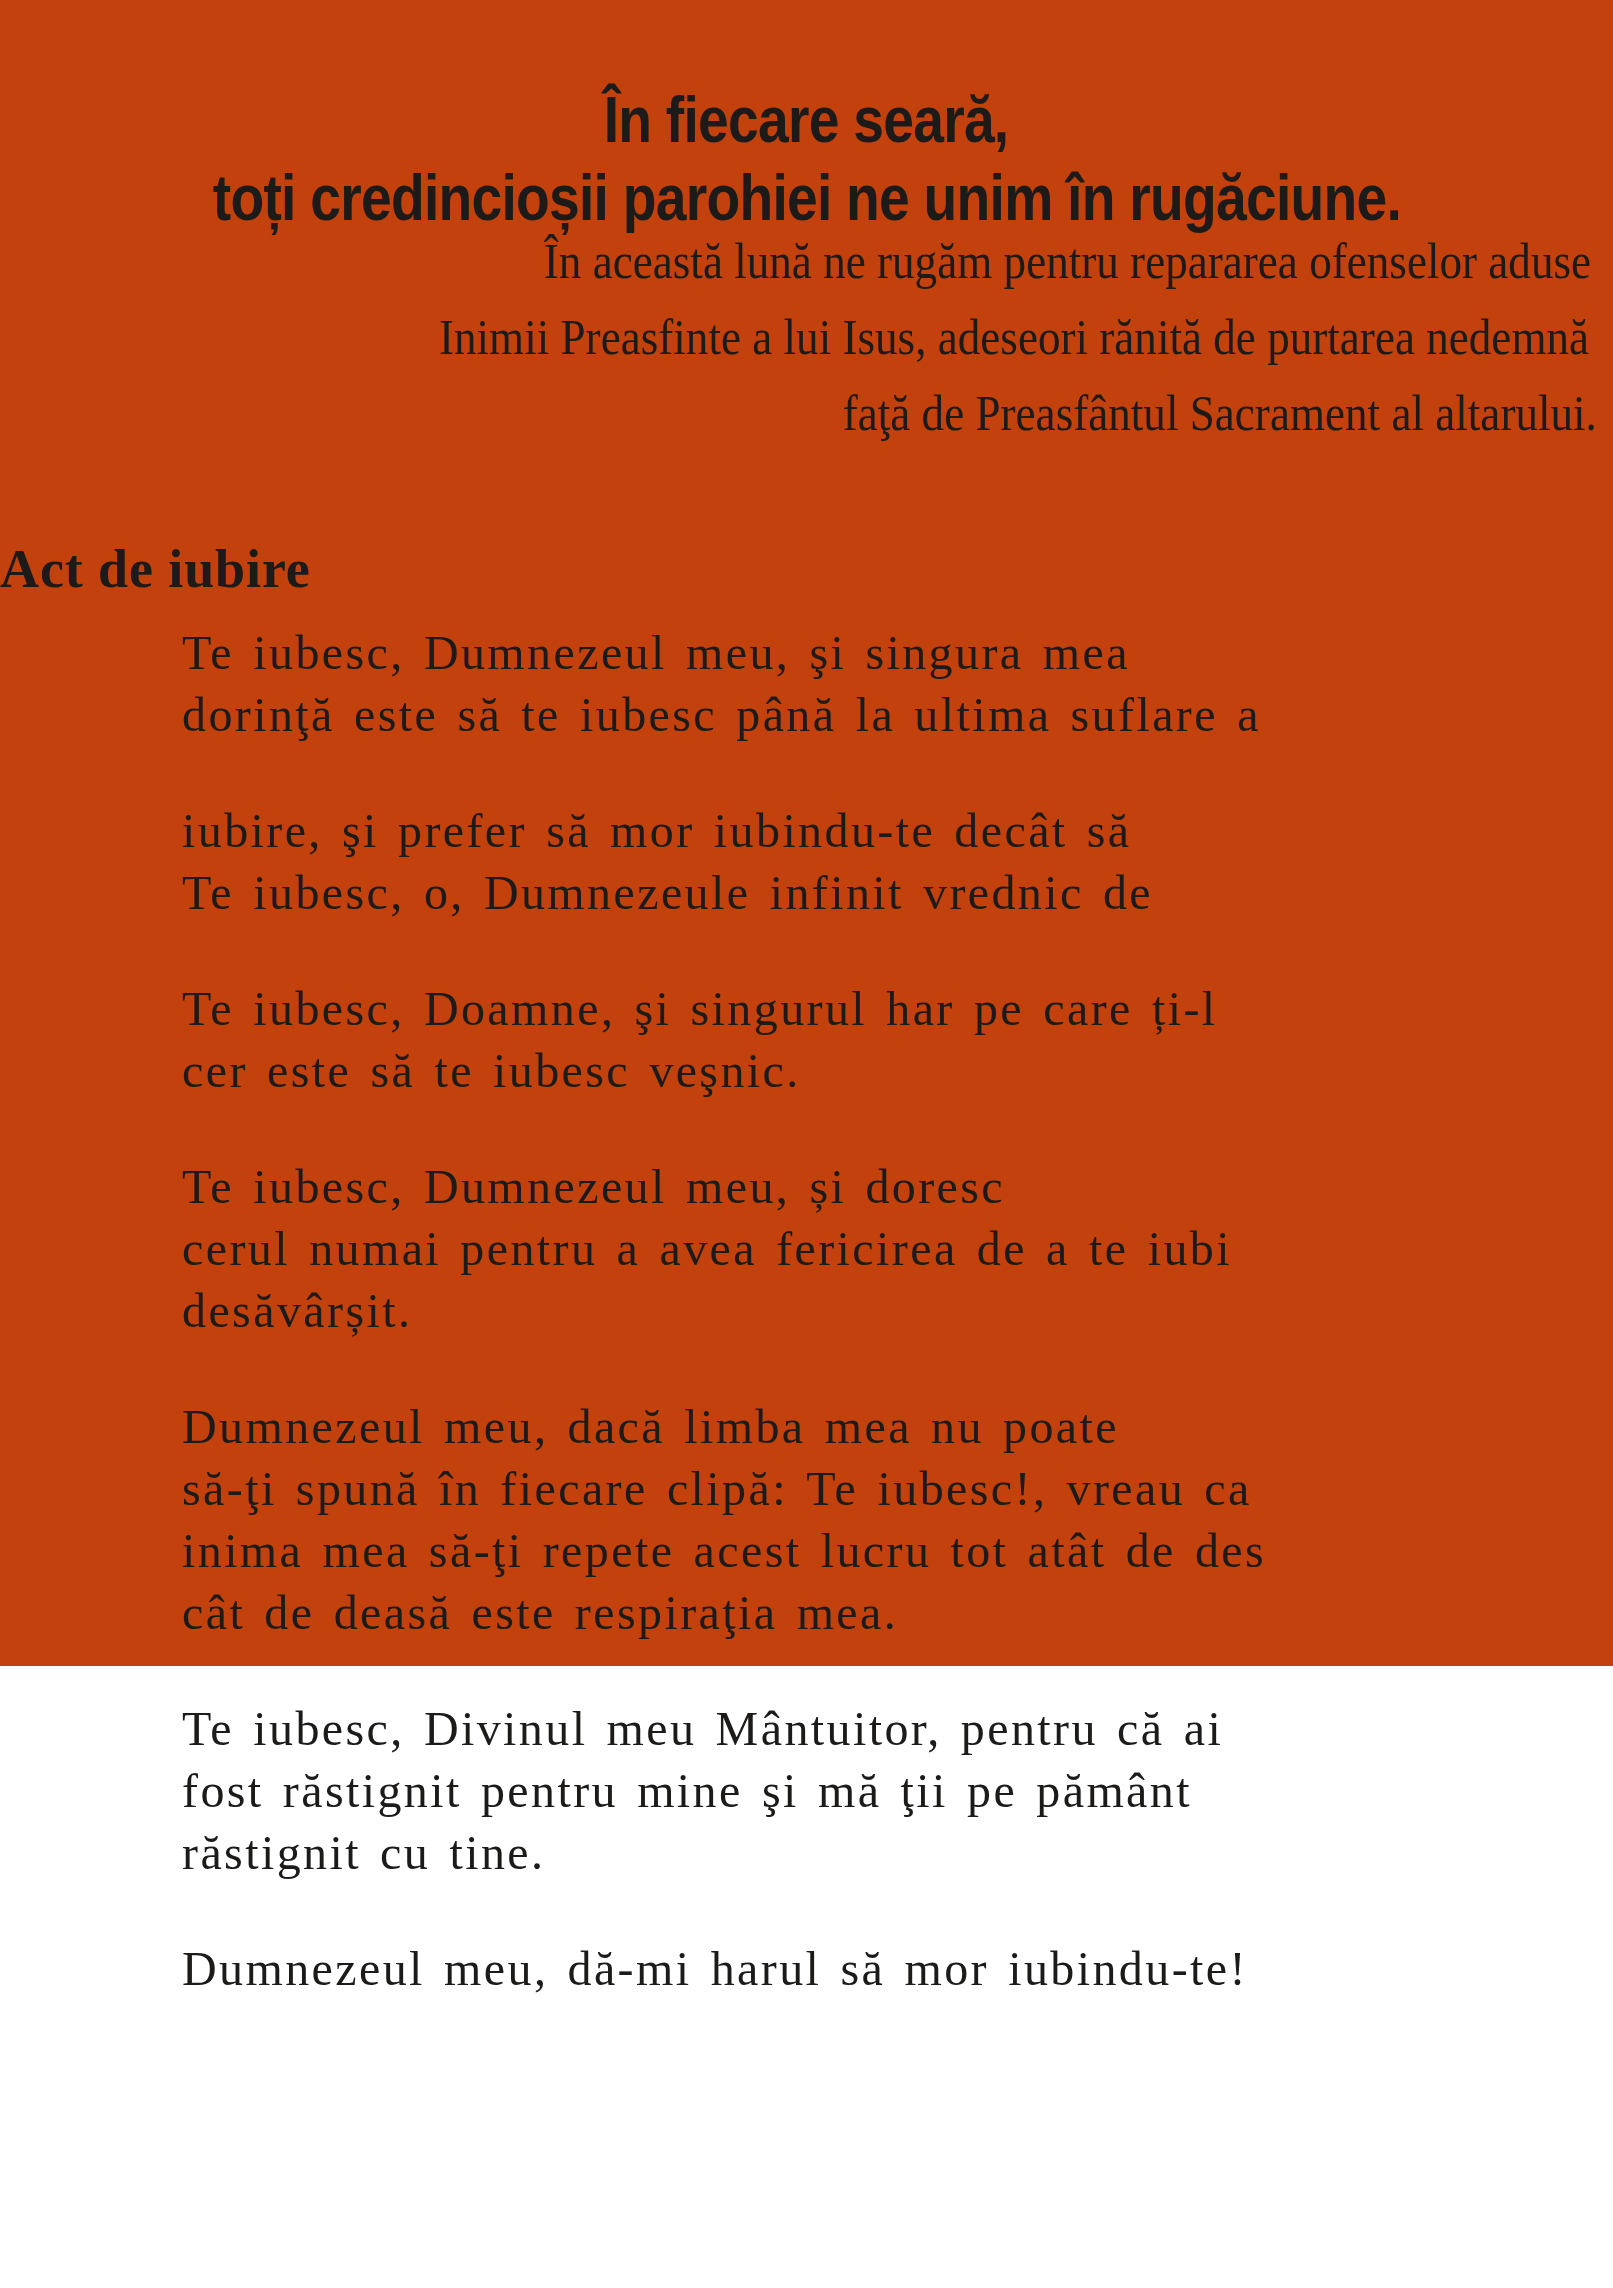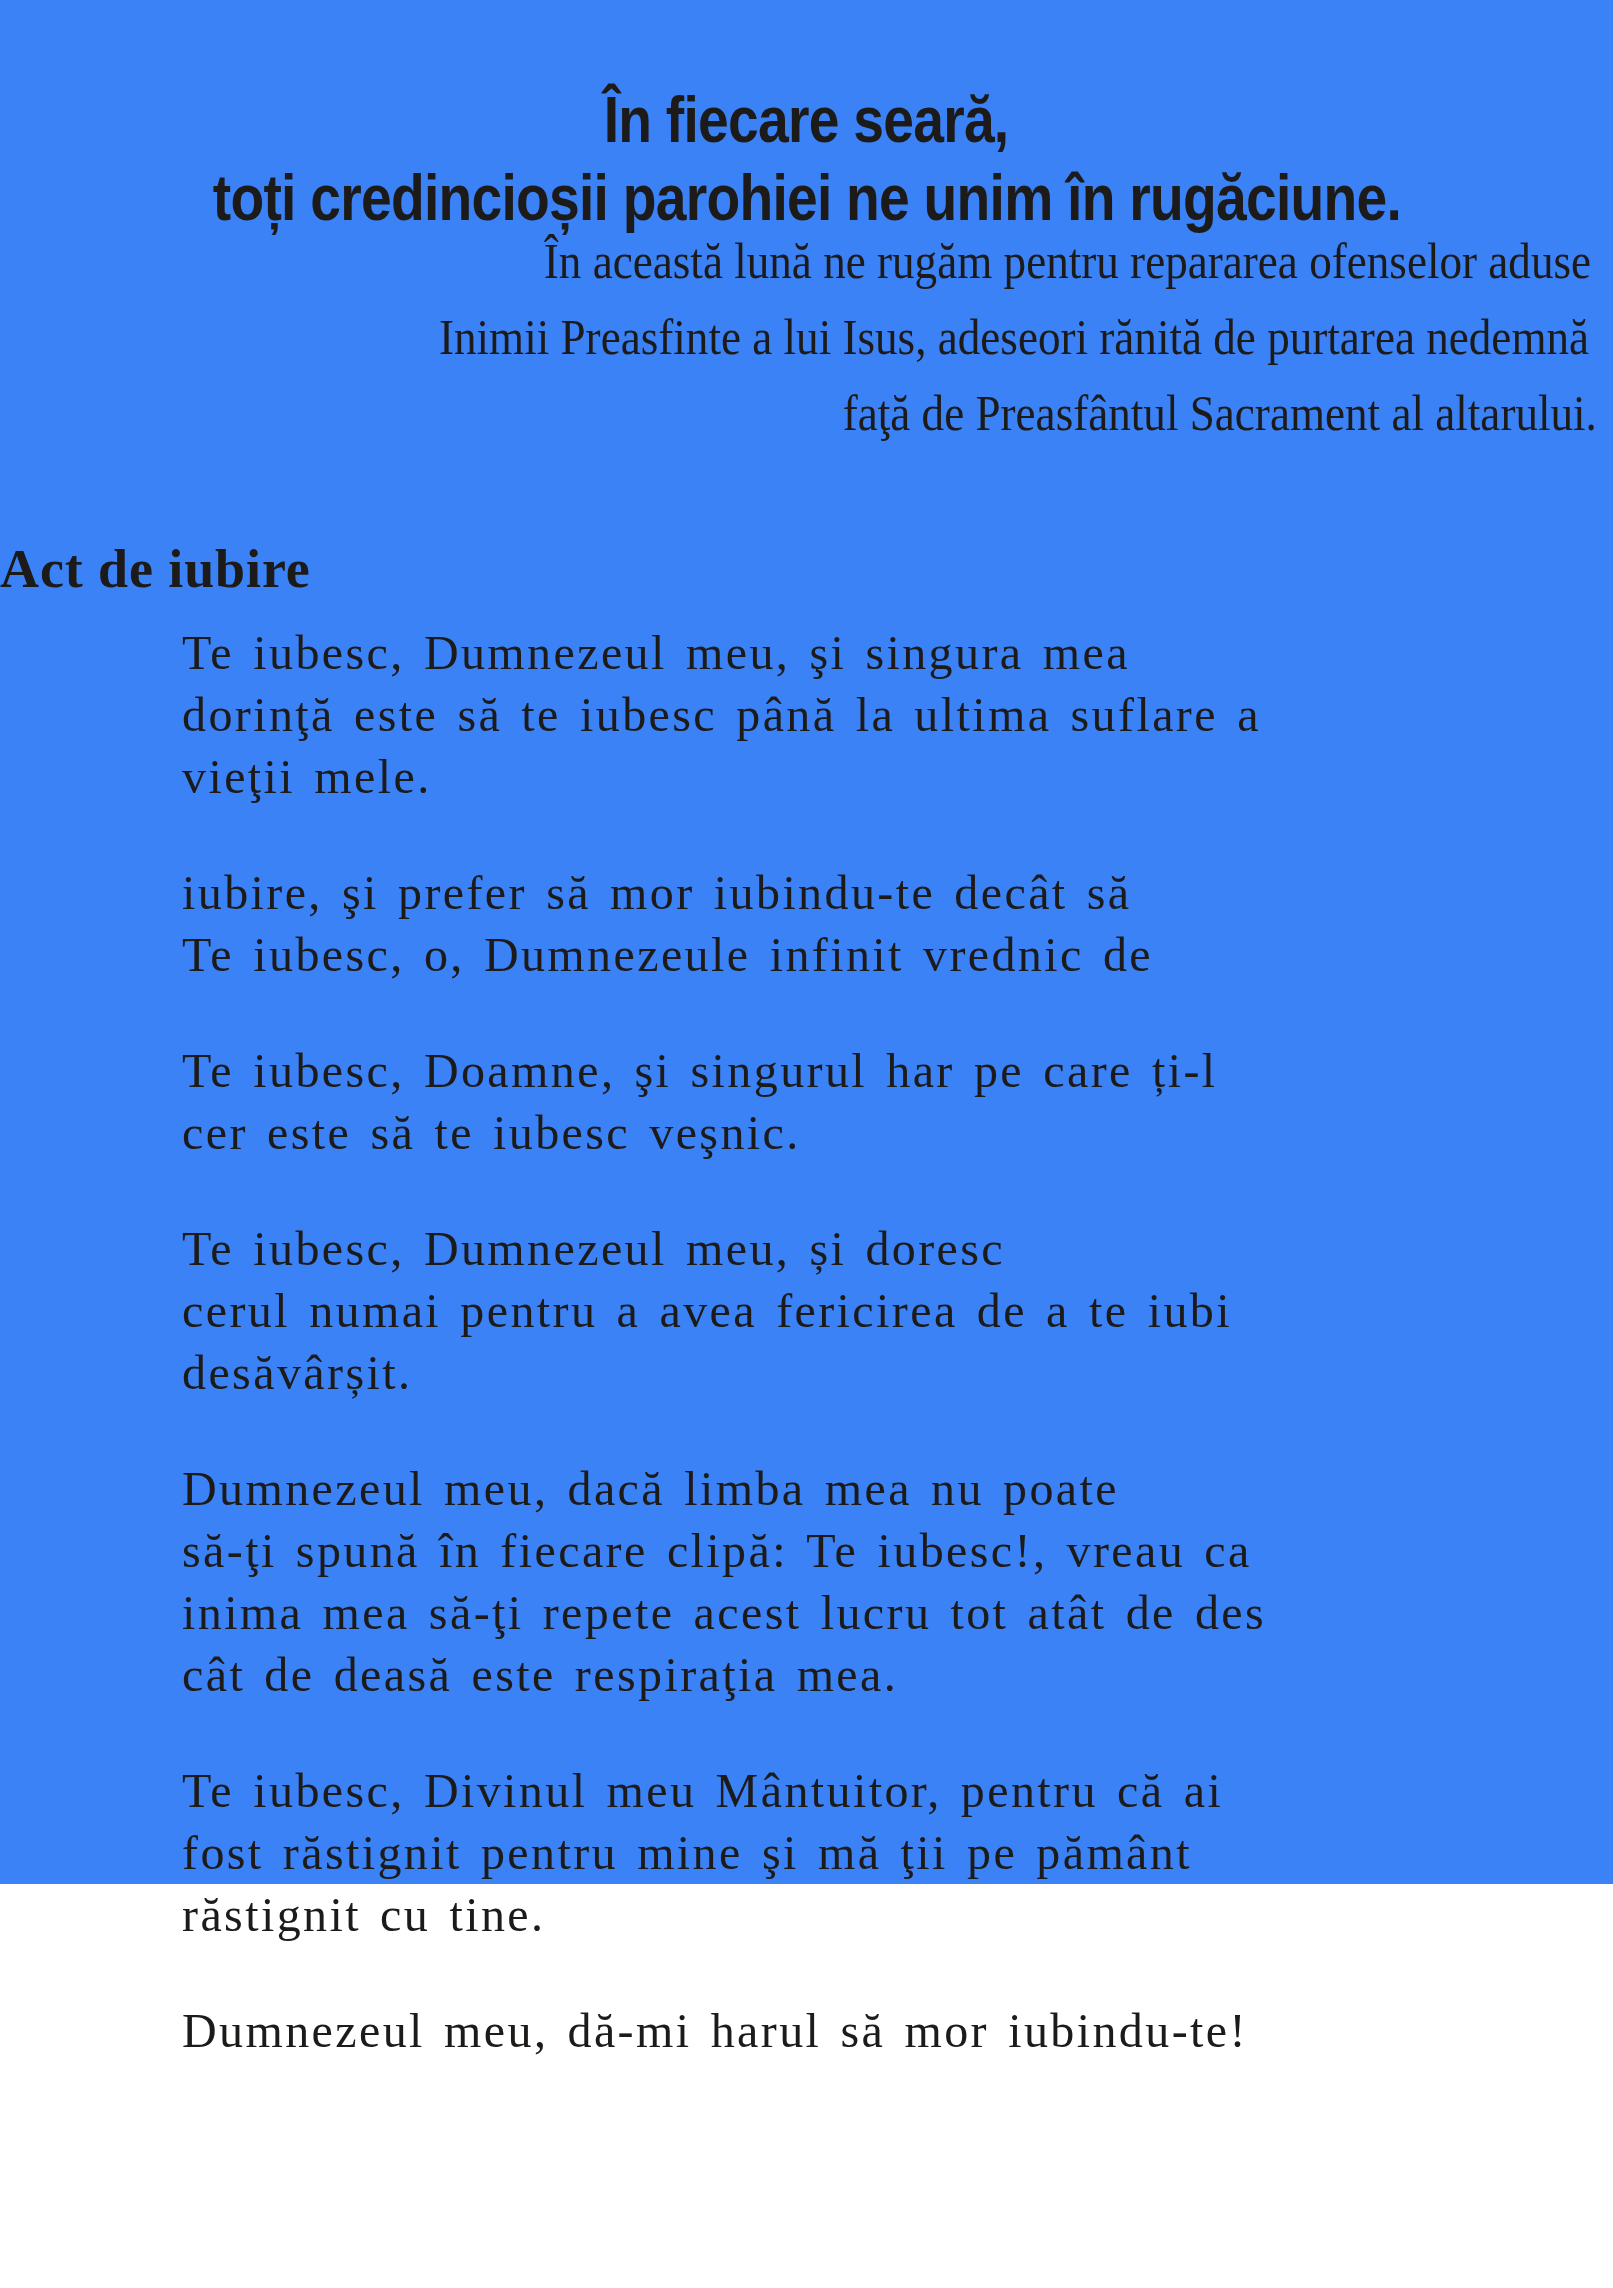--- a/index.html
+++ b/index.html
@@ -12,23 +12,23 @@
     width: 1613px;
     height: 2289px;
     position: relative;
     overflow: hidden;
     font-family: "Liberation Serif", "DejaVu Serif", serif;
     color: #1c1b1a;
   }
   .page {
     box-sizing: border-box;
     width: 1613px;
-    height: 1884px;
+    height: 1666px;
     padding-top: 81px;
-    background: #3b82f6;
+    background: #c2410c;
   }
 
   
   .header {
     text-align: center;
   }
   .title-line {
     font-family: "Liberation Sans", "DejaVu Sans", sans-serif;
     font-weight: 700;
     font-size: 65px;
@@ -118,21 +118,20 @@
   </header>
 
   <main>
     <h2 class="section-title">Act de iubire</h2>
 
     <div class="prayer-body">
 
       <section class="paragraph">
         <div class="pline">Te iubesc, Dumnezeul meu, şi singura mea</div>
         <div class="pline">dorinţă este să te iubesc până la ultima suflare a</div>
-        <div class="pline">vieţii mele.</div>
       </section>
 
       <section class="paragraph">
         <div class="pline">iubire, şi prefer să mor iubindu-te decât să</div>
         <div class="pline">Te iubesc, o, Dumnezeule infinit vrednic de</div>
       </section>
 
       <section class="paragraph">
         <div class="pline">Te iubesc, Doamne, şi singurul har pe care ți-l</div>
         <div class="pline">cer este să te iubesc veşnic.</div>

